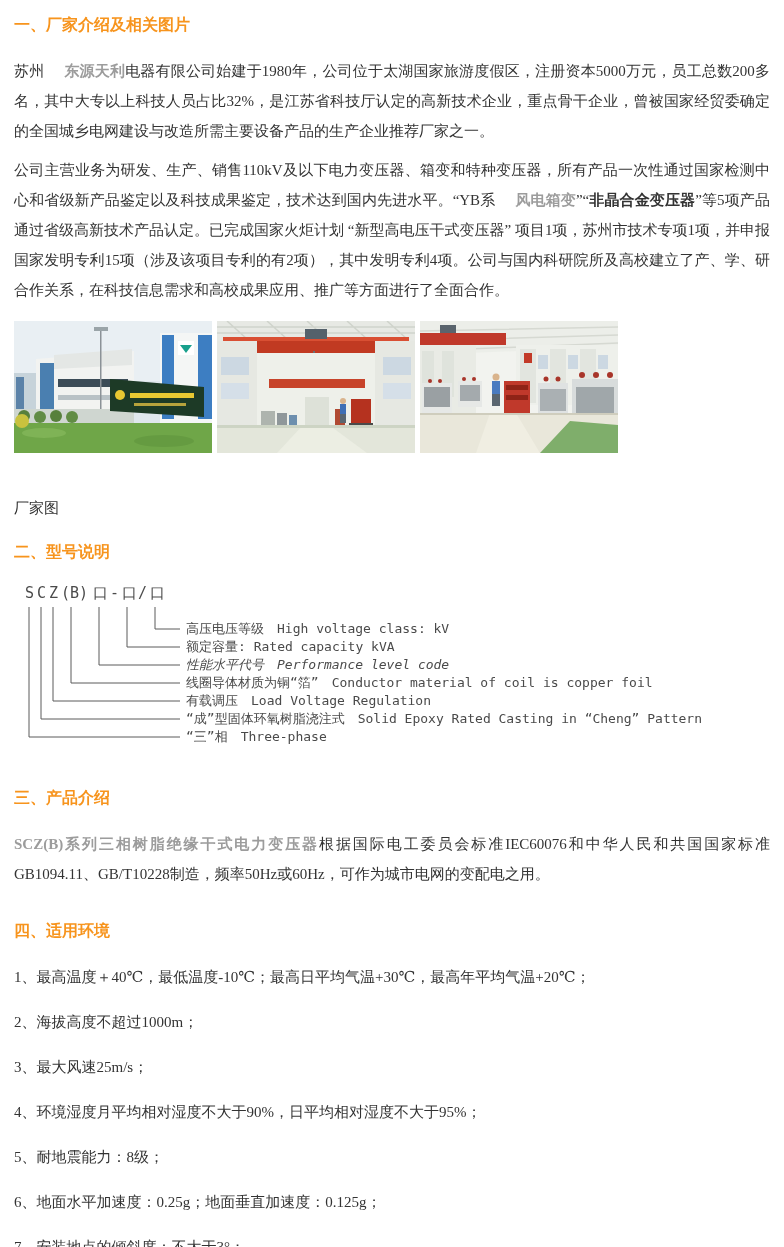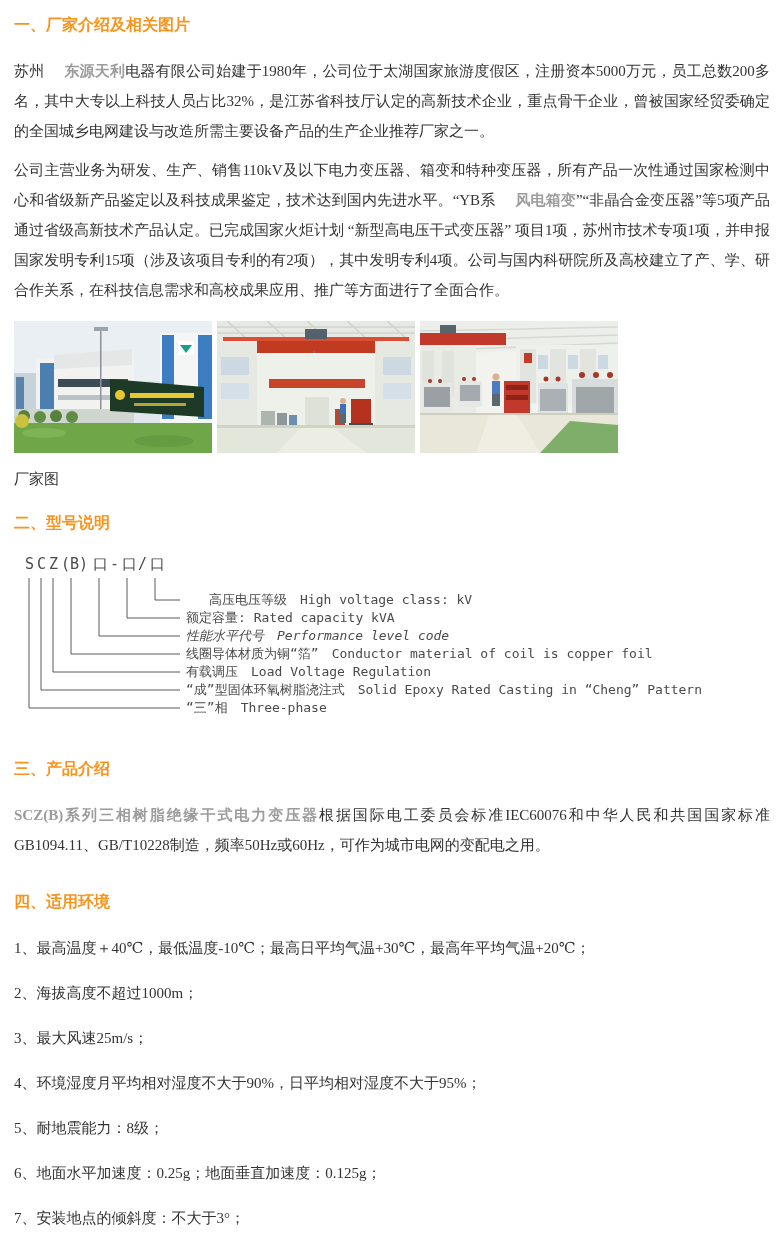--- a/index.html
+++ b/index.html
@@ -10,45 +10,45 @@
     font-size:15px; color:#333; background:#fff;
   }
   .sec-heading{
     font-family:"Liberation Sans","DejaVu Sans",sans-serif;
     font-size:16px; font-weight:bold; color:#f7941d;
     margin:0 0 20px 0; line-height:22px;
   }
   .para{ margin:0 0 9px 0; line-height:30px; text-align:justify;}
   .seg-kw{ color:#9c9c9c; font-weight:bold;margin-left:20px;}
   .seg-kwb{ color:#9c9c9c; font-weight:bold;}
-  .seg-b{ font-weight:normal;}
+  .seg-b{ font-weight:bold;}
 
   
   .photo-row{ display:flex; gap:5px; margin:16px 0 0 0;}
   .photo{ width:198px; height:132px; overflow:hidden; background:#eee; flex:0 0 auto;}
   .photo svg{ display:block; width:100%; height:100%;}
-  .photo-caption{ margin:15px 0 0 0; line-height:22px;}
+  .photo-caption{ margin:44px 0 0 0; line-height:22px;}
 
   
   .gap-sm{height:22px;} .gap-md{height:26px;}
 
   
   .diagram{
     position:relative; height:172px; margin:18px 0 6px 0;
     font-family:"DejaVu Sans Mono","Liberation Mono",monospace;
     color:#4a4a4a; font-size:15px;
   }
   .diagram .token{ position:absolute; top:0; line-height:20px; white-space:pre;}
   .t0{left:11px;} .t1{left:23px;} .t2{left:35px;} .t3{left:47px;}
   .t4{left:79px;} .t5{left:96px;} .t6{left:108px;} .t7{left:124px;} .t8{left:136px;}
   .diagram svg.lines{ position:absolute; left:0; top:0;}
   .diagram .dlabel{
     position:absolute; left:172px; line-height:18px; font-size:13px; white-space:pre;
   }
-  .dl0{top:37px;margin-left:23px;} .dl1{top:55px;} .dl2{top:73px;font-style:italic;} .dl3{top:91px;}
+  .dl0{top:37px;} .dl1{top:55px;} .dl2{top:73px;font-style:italic;} .dl3{top:91px;}
   .dl4{top:109px;} .dl5{top:127px;} .dl6{top:145px;}
 
   
   .env-item{ margin:0 0 15px 0; line-height:30px;}
 </style>
 </head>
 <body>
 
 <div class="page">
 

